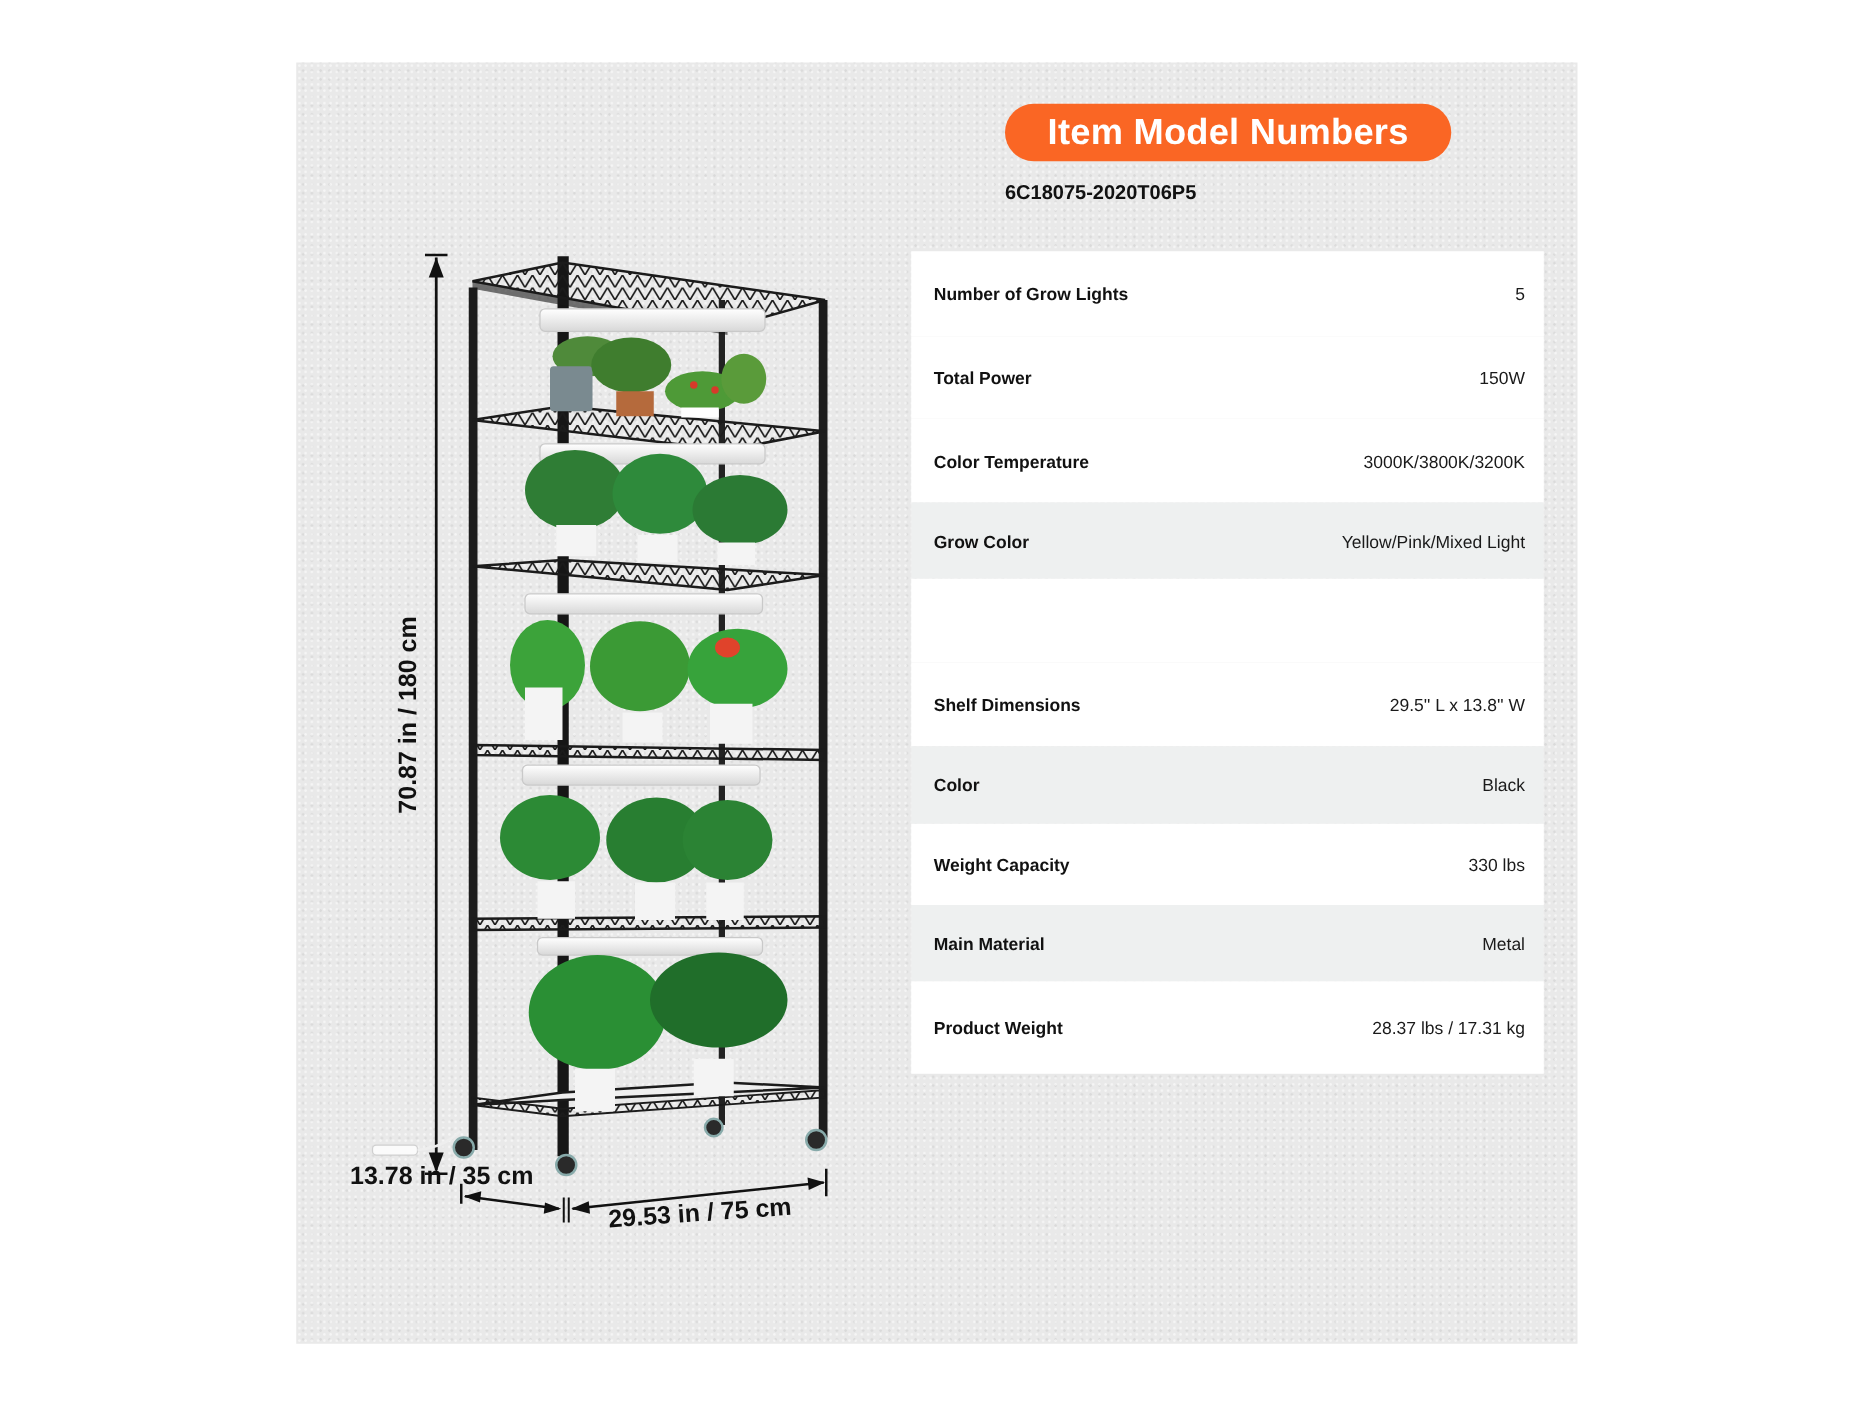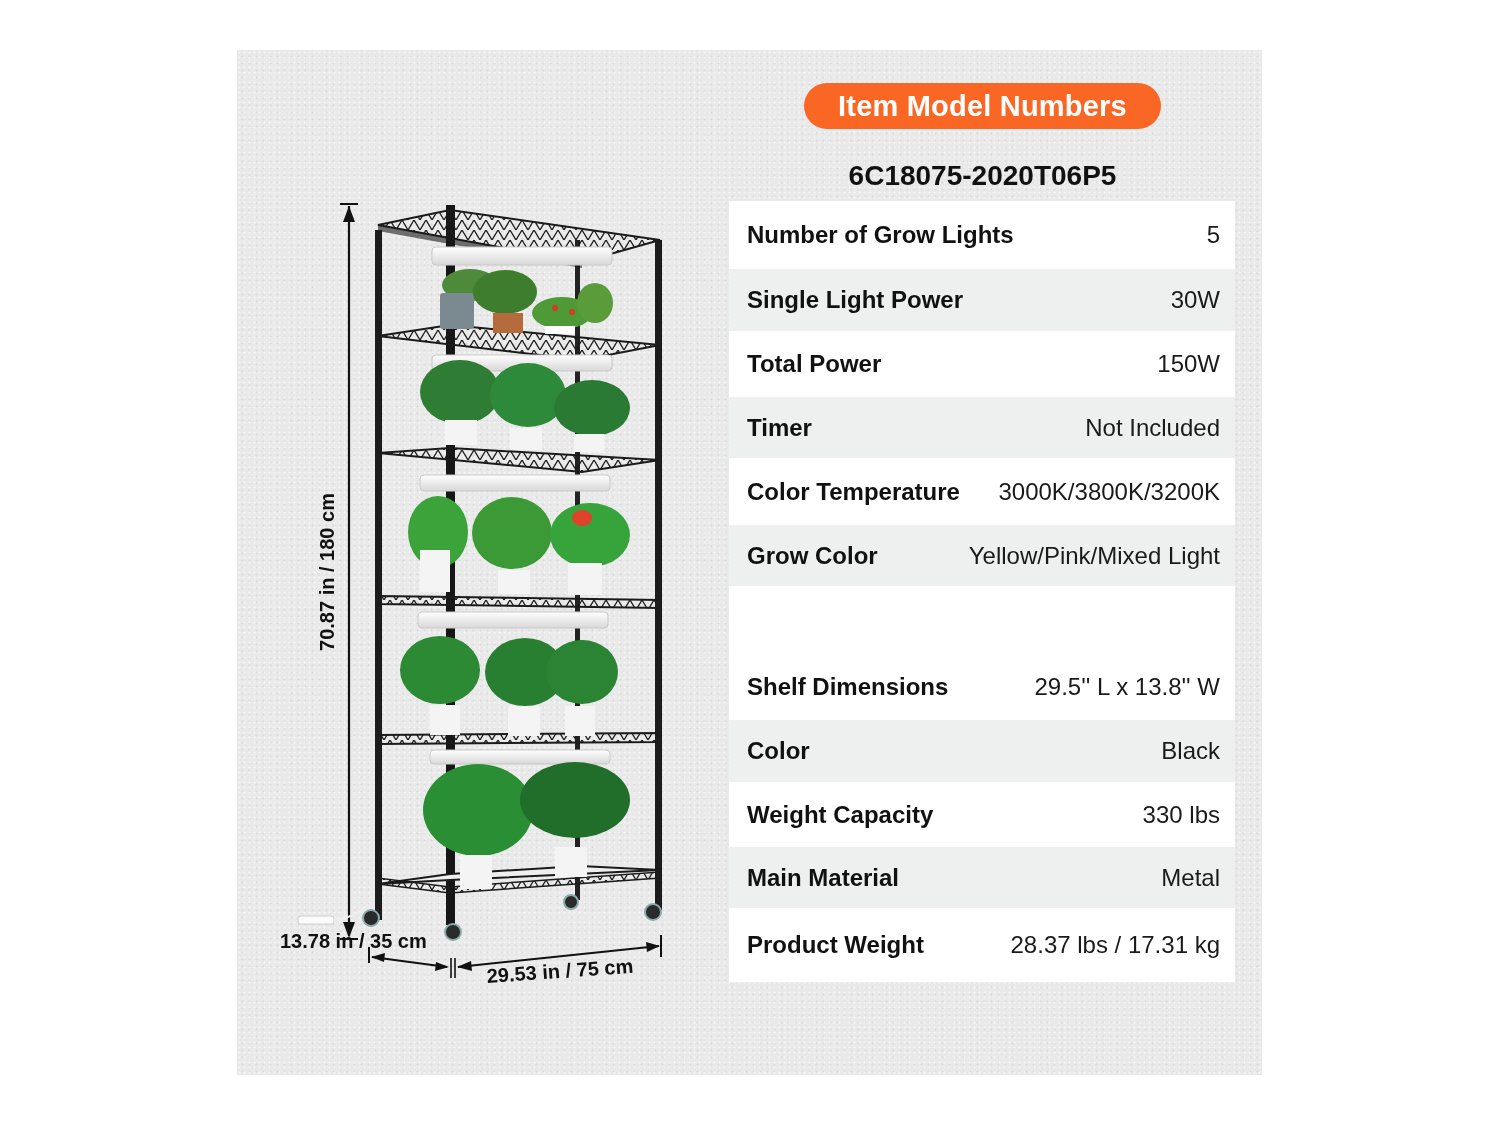--- a/index.html
+++ b/index.html
@@ -35,41 +35,41 @@
       color: #ffffff;
       font-weight: bold;
       font-size: 29px;
       line-height: 46px;
       text-align: center;
       letter-spacing: 0.2px;
     }
     .model {
       position: absolute;
       left: 804px;
-      top: 160px;
+      top: 146px;
       width: 357px;
-      text-align: center;
+      text-align: left;
       font-weight: bold;
-      font-size: 28px;
+      font-size: 16px;
       color: #111111;
     }
     .table {
       position: absolute;
       left: 729px;
       top: 201px;
       width: 506px;
     }
     .row {
       display: flex;
       justify-content: space-between;
       align-items: center;
       padding: 0 15px 0 18px;
       box-sizing: border-box;
       background: #ffffff;
-      font-size: 24px;
+      font-size: 14px;
       color: #111111;
     }
     .row.alt { background: #eef0f0; }
     .row .label { font-weight: bold; }
     .row .value { font-weight: normal; color: #1a1a1a; }
     .shelf-svg {
       position: absolute;
       left: 237px;
       top: 50px;
     }
@@ -225,32 +225,24 @@
 <div class="dim-label dim-width">29.53 in / 75 cm</div>
 
 <div class="pill">Item Model Numbers</div>
 <div class="model">6C18075-2020T06P5</div>
 
 <div class="table">
   <div class="row" style="height:68px">
     <span class="label">Number of Grow Lights</span>
     <span class="value">5</span>
   </div>
-  <div class="row alt" style="height:62px">
-    <span class="label">Single Light Power</span>
-    <span class="value">30W</span>
-  </div>
   <div class="row" style="height:66px">
     <span class="label">Total Power</span>
     <span class="value">150W</span>
   </div>
-  <div class="row alt" style="height:61px">
-    <span class="label">Timer</span>
-    <span class="value">Not Included</span>
-  </div>
   <div class="row" style="height:67px">
     <span class="label">Color Temperature</span>
     <span class="value">3000K/3800K/3200K</span>
   </div>
   <div class="row alt" style="height:61px">
     <span class="label">Grow Color</span>
     <span class="value">Yellow/Pink/Mixed Light</span>
   </div>
   <div class="row" style="height:67px">
     <span class="label"></span>

